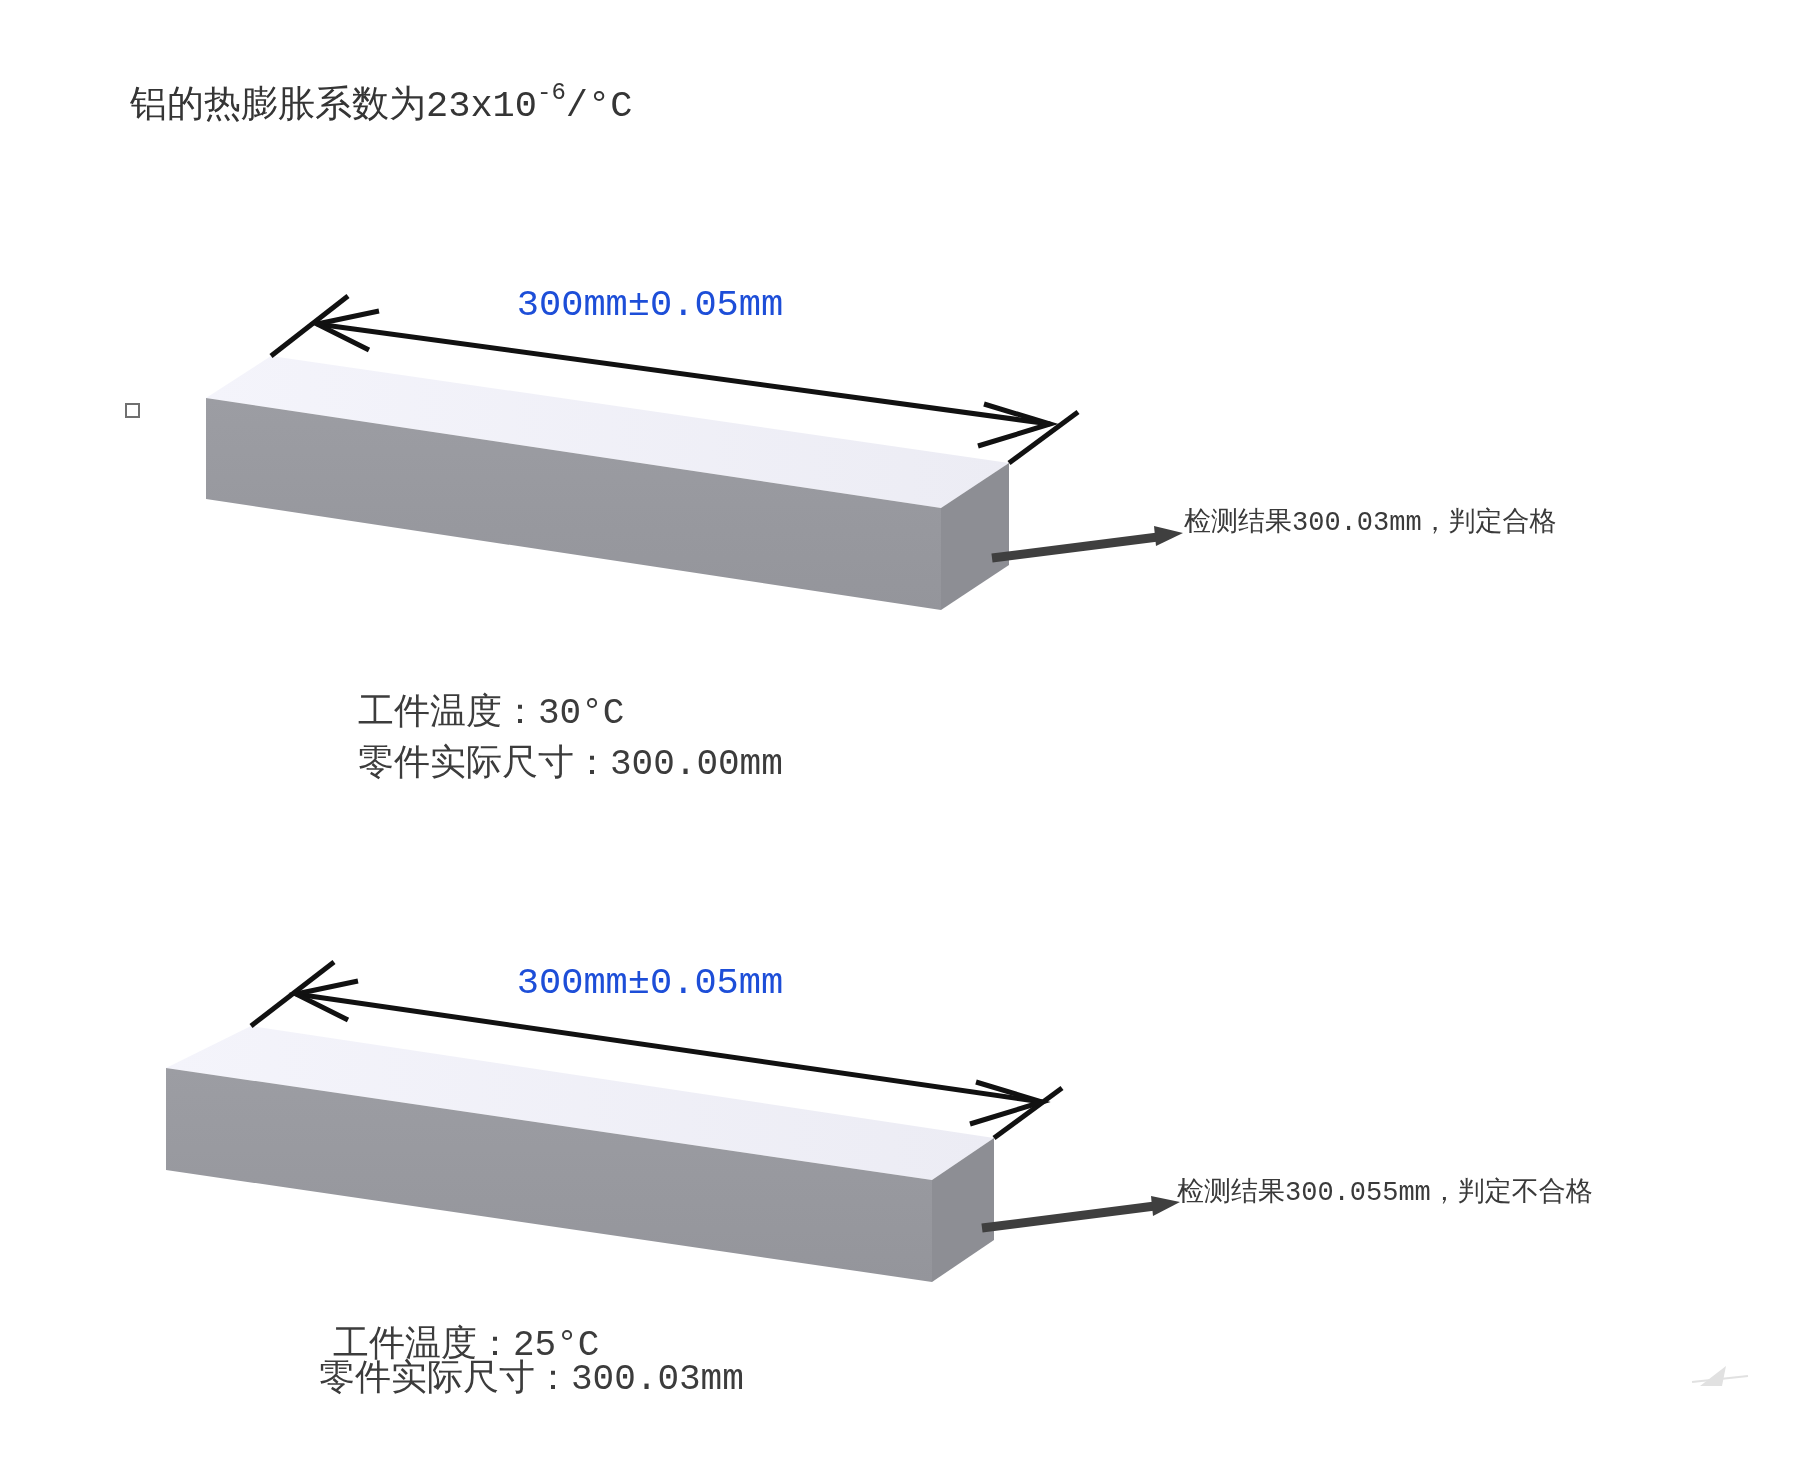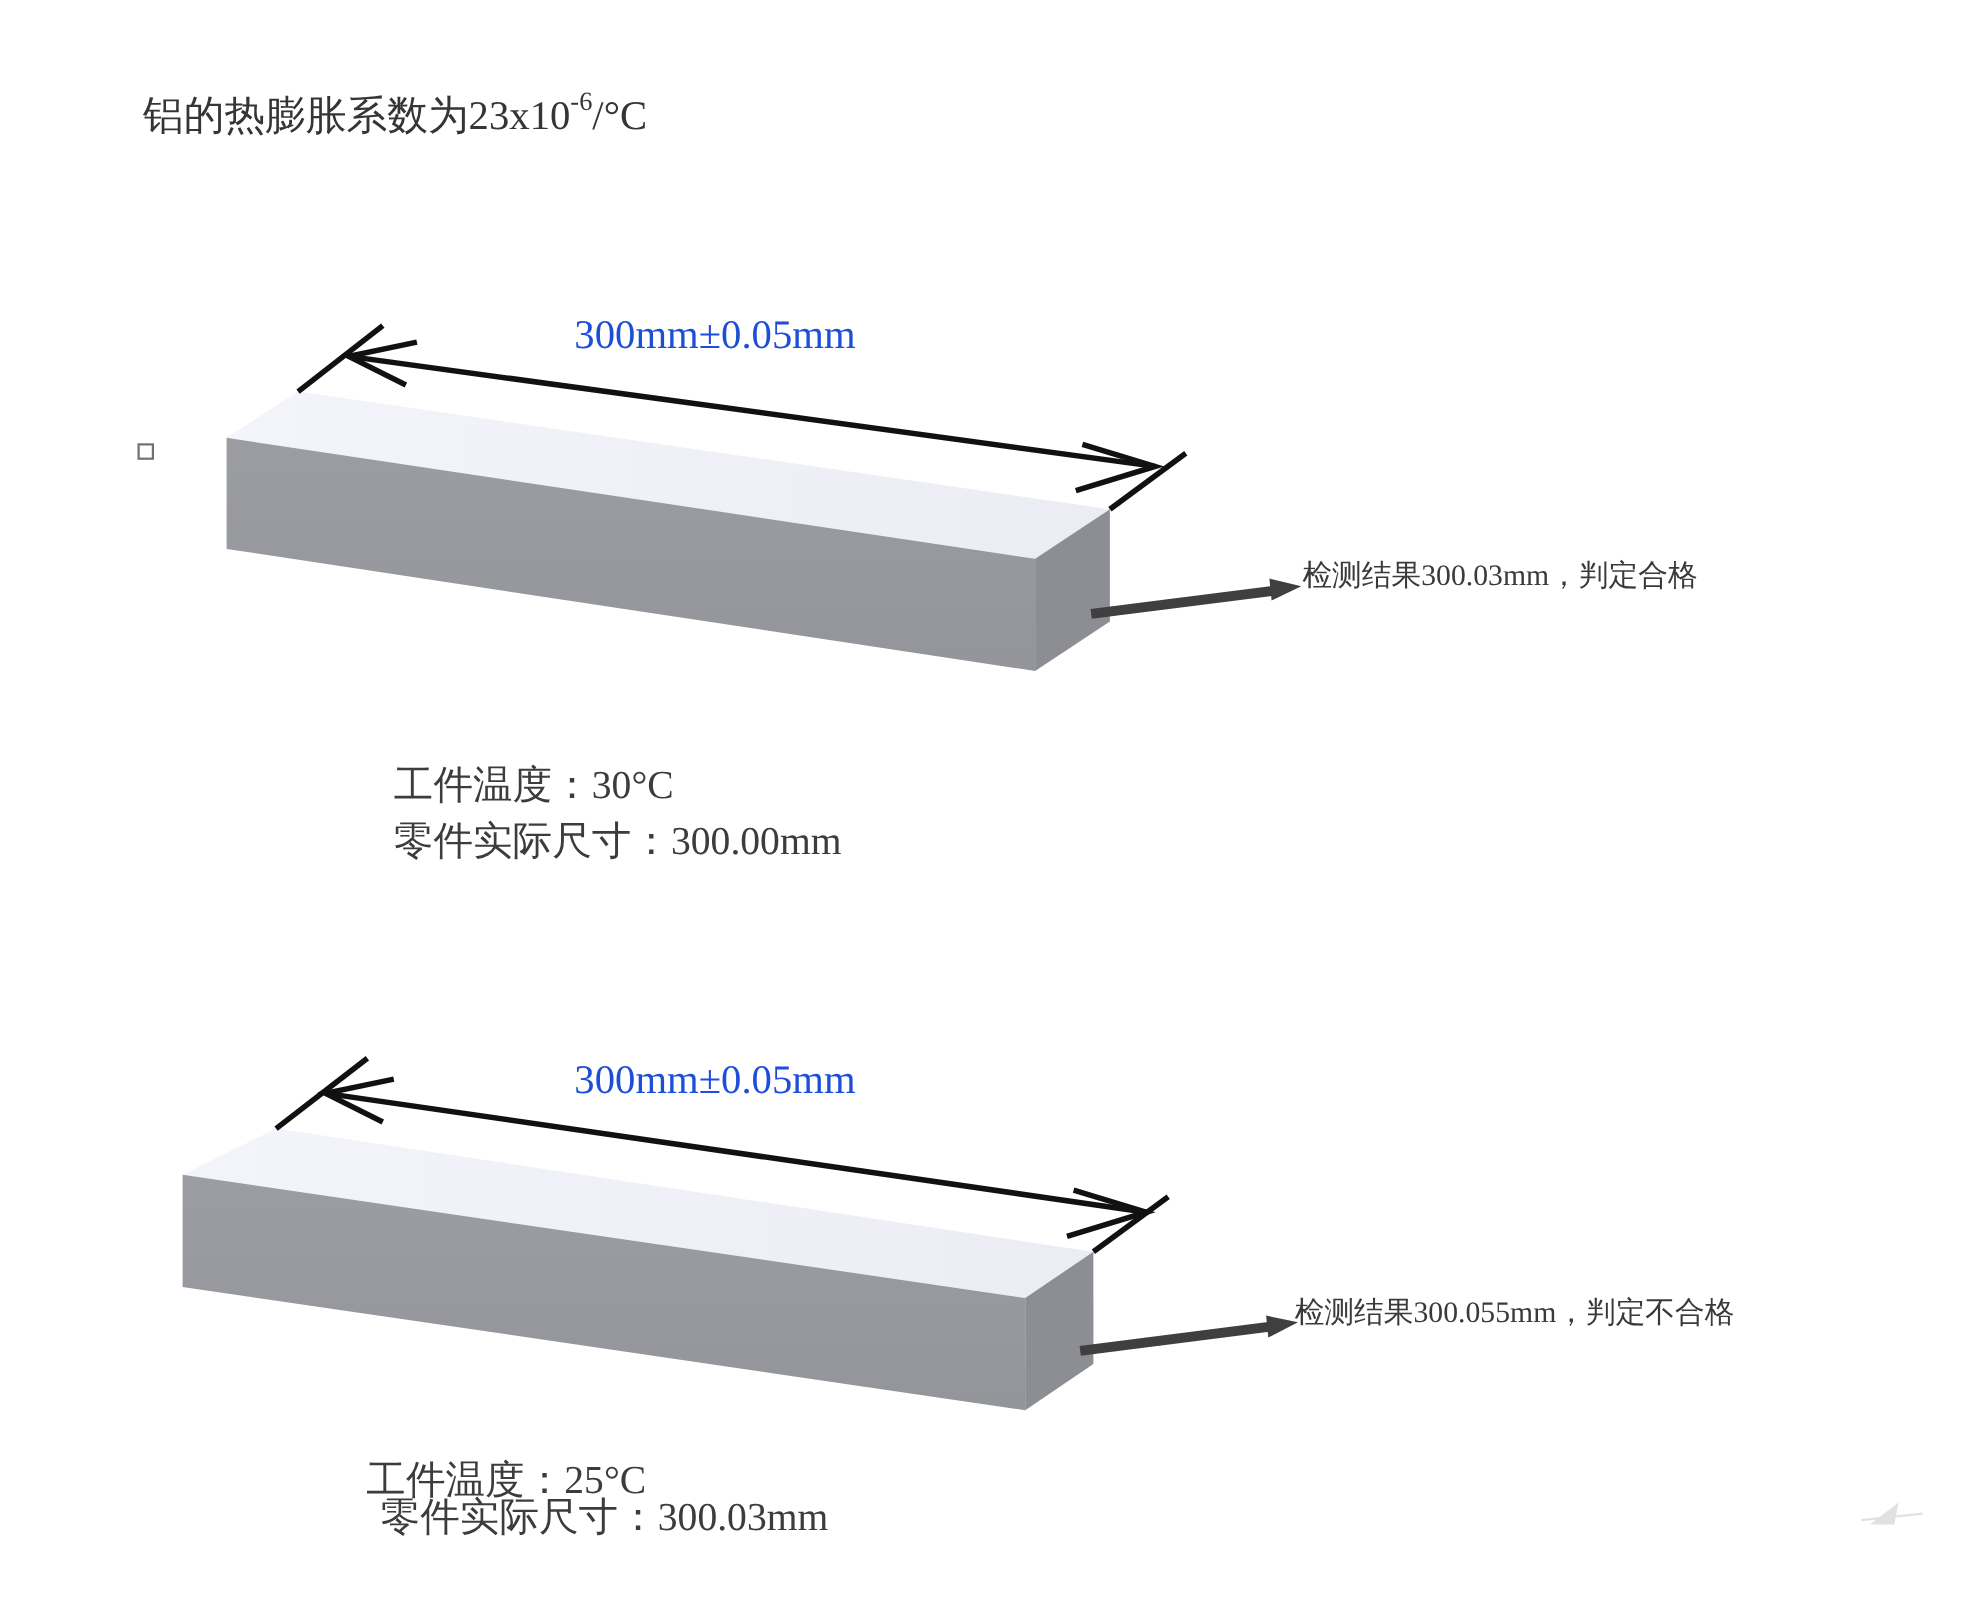--- a/index.html
+++ b/index.html
@@ -6,21 +6,21 @@
     margin: 0;
     padding: 0;
     background: #ffffff;
   }
   .stage {
     position: relative;
     width: 1800px;
     height: 1470px;
     background: #ffffff;
     overflow: hidden;
-    font-family: Liberation Serif, serif;
+    font-family: Liberation Mono, monospace;
     color: #3a3a3a;
   }
   .diagram-svg {
     position: absolute;
     left: 0;
     top: 0;
     width: 1800px;
     height: 1470px;
   }
   .txt {
@@ -50,21 +50,21 @@
   }
   .dim-label-1 { left: 500px; top: 283px; }
   .dim-label-2 { left: 500px; top: 961px; }
   .annotation { font-size: 27px; color: #3a3a3a; }
   .annotation-1 { left: 1184px; top: 507px; }
   .annotation-2 { left: 1177px; top: 1177px; }
   .info { font-size: 36px; color: #3c3c3c; }
   .temp-1 { left: 358px; top: 692px; }
   .size-1 { left: 358px; top: 743px; }
   .temp-2 { left: 333px; top: 1324px; }
-  .size-2 { left: 346px; top: 1358px; }
+  .size-2 { left: 319px; top: 1358px; }
 </style>
 </head>
 <body>
 
 <div class="stage">
 
   <svg class="diagram-svg" viewBox="0 0 1800 1470" xmlns="http://www.w3.org/2000/svg">
     <defs>
       <linearGradient id="topGrad" x1="0" y1="0" x2="1" y2="0">
         <stop offset="0" stop-color="#f4f4fb"></stop>

